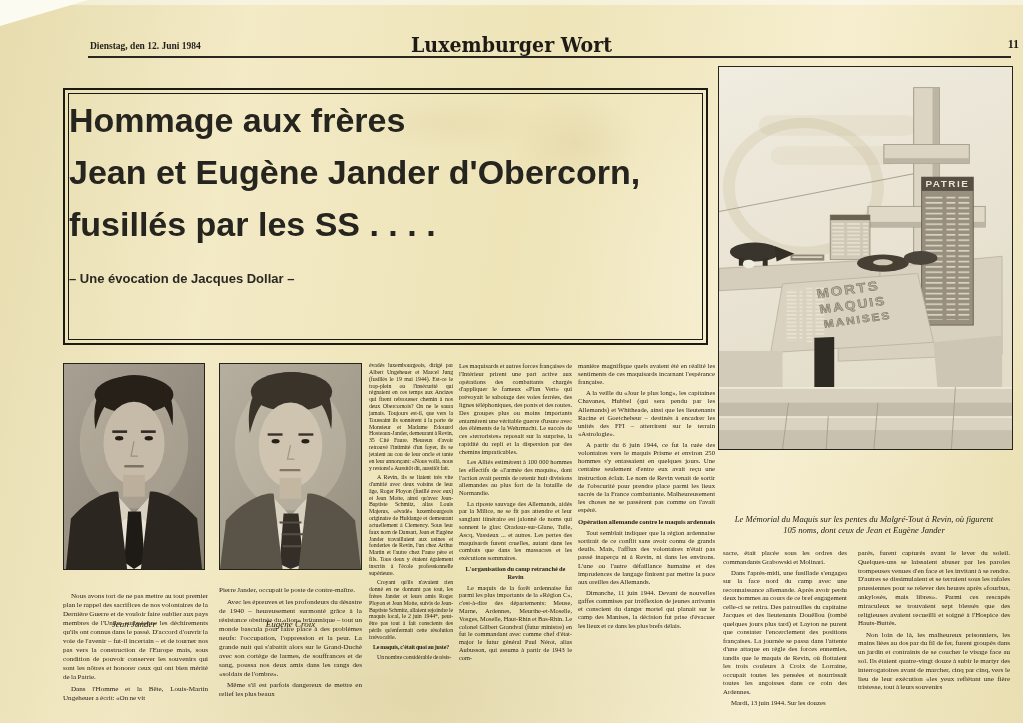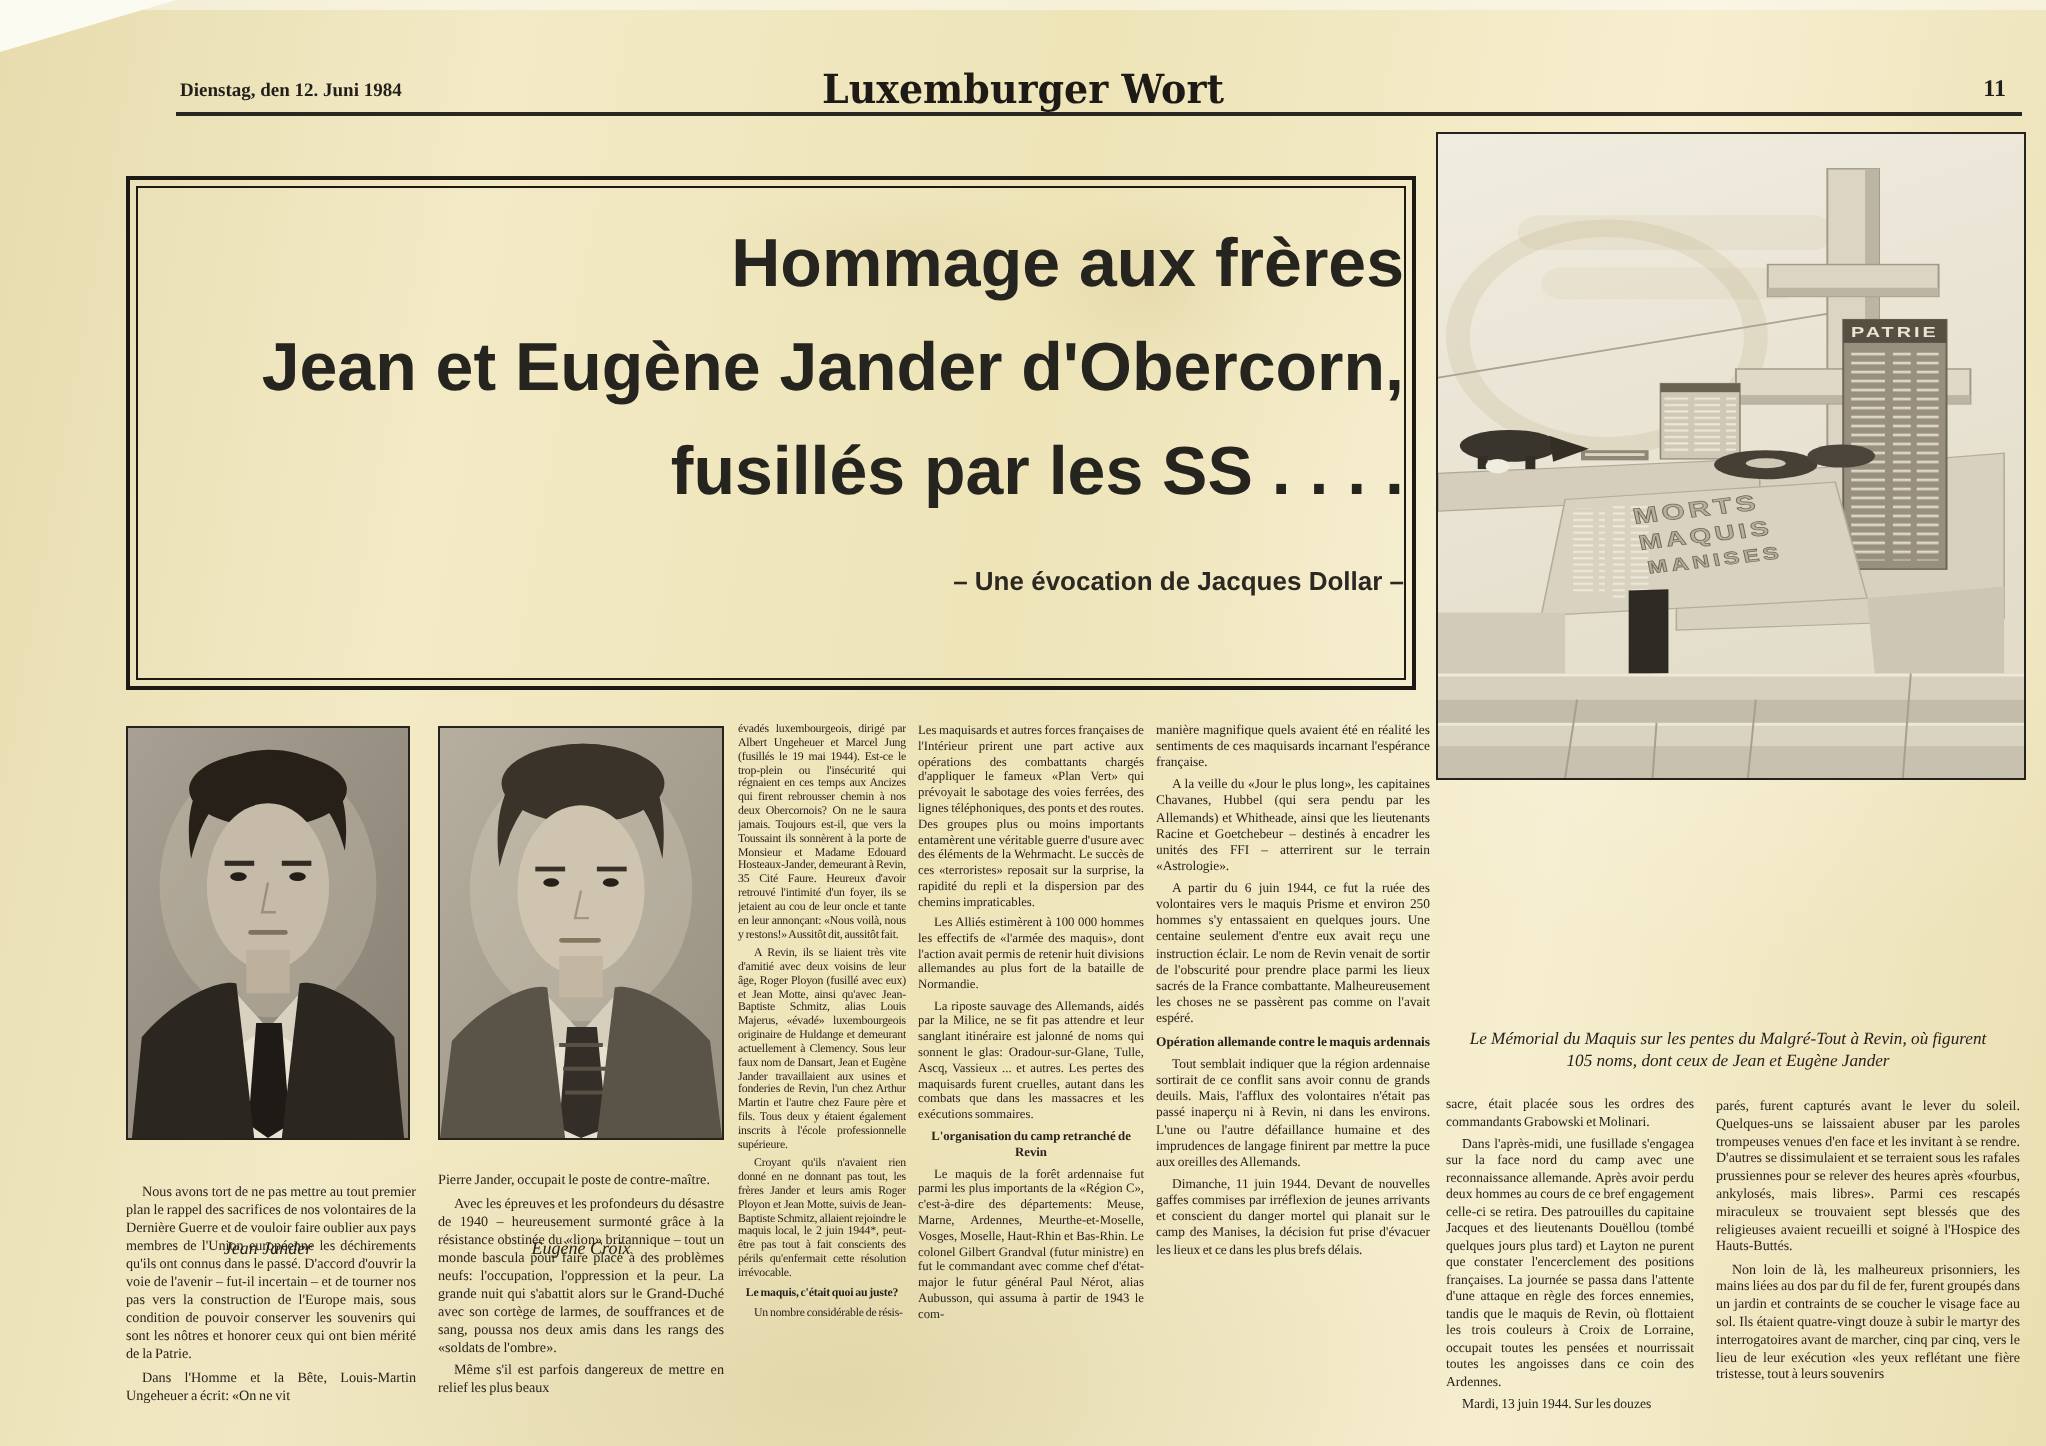--- a/index.html
+++ b/index.html
@@ -12,28 +12,28 @@
       linear-gradient(100deg,#e7dcae 0%,#f3eac6 22%,#eee4b8 48%,#f6eecf 74%,#eadfb2 100%);}
   .corner{position:absolute;top:0;left:0;width:0;height:0;
     border-top:26px solid #fcfbf2;border-right:88px solid transparent;}
   .topstrip{position:absolute;top:0;left:0;right:0;height:5px;background:rgba(255,255,255,0.45);}
 
   
   .date{position:absolute;left:90px;top:41px;font-size:9.5px;font-weight:bold;color:#221f1a;}
   .masthead{position:absolute;left:0;right:0;top:34px;text-align:center;
     font-family:"DejaVu Serif",serif;font-weight:bold;font-size:19px;color:#1e1b16;
     letter-spacing:0px;transform:scaleY(1.06);}
-  .pagenum{position:absolute;right:20px;top:37px;font-size:12px;font-weight:bold;color:#221f1a;}
+  .pagenum{position:absolute;right:4px;top:37px;font-size:12px;font-weight:bold;color:#221f1a;}
   .rule{position:absolute;left:88px;right:12px;top:56px;height:2px;background:#2a2620;}
 
   
   .hbox{position:absolute;left:63px;top:88px;width:645px;height:257px;
     border:2.5px solid #1d1a15;box-sizing:border-box;}
   .hbox-inner{position:absolute;inset:3px;border:1px solid #1d1a15;
-    text-align:right;padding-top:12px;box-sizing:border-box;
+    text-align:left;box-sizing:border-box;
     background:
       radial-gradient(ellipse 90px 70px at 80% 20%, rgba(160,130,60,0.10), transparent 70%),
       radial-gradient(ellipse 140px 40px at 60% 12%, rgba(160,130,60,0.07), transparent 70%);}
   .hl{font-family:"Liberation Sans",sans-serif;font-weight:bold;color:#26241e;
       font-size:34px;line-height:52px;white-space:nowrap;}
   .hsub{font-family:"Liberation Sans",sans-serif;font-weight:bold;color:#2b2822;
       font-size:13px;margin-top:21px;}
 
   
   .photo{position:absolute;border:1px solid #26231d;background:#9a9385;box-sizing:border-box;}
@@ -131,21 +131,21 @@
       <polygon points="52,133 71,154 57,162 47,142" fill="#d6cfbd"></polygon>
       <polygon points="90,133 71,154 85,162 95,142" fill="#d6cfbd"></polygon>
       <polygon points="64,151 79,151 84,202 71,207 60,202" fill="#332e27"></polygon>
       <path d="M60 160 L82 160 M62 172 L84 172 M63 184 L85 184" stroke="#574f44" stroke-width="2"></path>
       <path d="M0 207 L6 158 C25 136 47 129 54 131 L63 207 Z" fill="#5a5347"></path>
       <path d="M142 207 L136 158 C117 136 95 129 88 131 L79 207 Z" fill="#5a5347"></path>
     </svg>
   </div>
   <div class="pcap" style="left:219px;top:575px;width:143px;">Eugène Croix</div>
 
-  <div class="photo" style="left:718px;top:66px;width:295px;height:324px;">
+  <div class="photo" style="left:718px;top:66px;width:295px;height:384px;">
     <svg viewBox="0 0 295 444" preserveAspectRatio="none">
       <defs>
         <linearGradient id="sky" x1="0" y1="0" x2="0.3" y2="1">
           <stop offset="0" stop-color="#f0ecdf"></stop>
             <stop offset="1" stop-color="#e2dcc9"></stop>
         </linearGradient>
         <pattern id="rows" width="40" height="6.2" patternUnits="userSpaceOnUse">
           <rect x="1" y="2" width="24" height="1.8" fill="#ded8c7"></rect>
           <rect x="29" y="2" width="9" height="1.8" fill="#ded8c7"></rect>
         </pattern>

